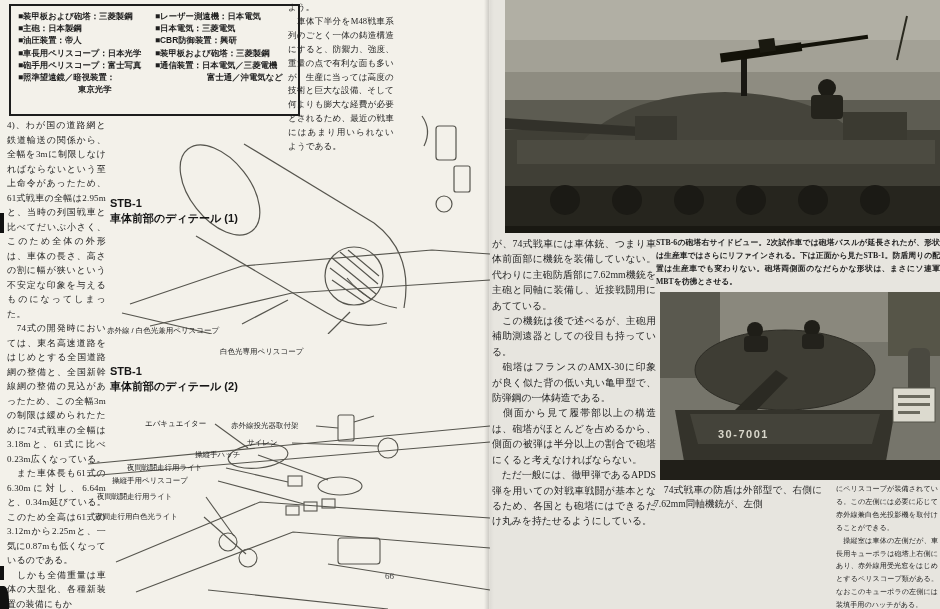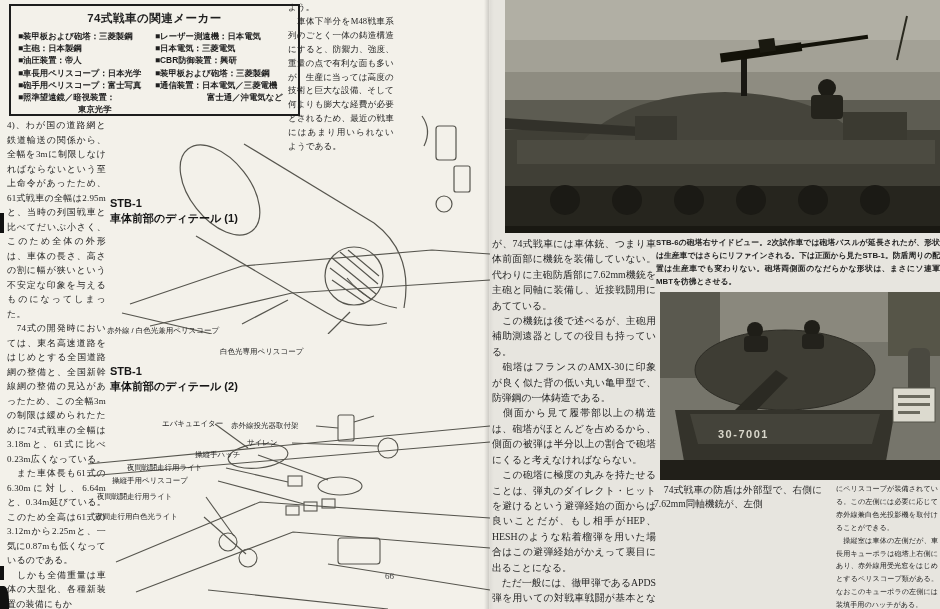--- a/index.html
+++ b/index.html
@@ -29,38 +29,37 @@
   .dia-head{position:absolute;font-family:"Liberation Sans","DejaVu Sans",sans-serif;
             font-weight:bold;font-size:11px;line-height:15px;color:#151515;}
   .dia-label{position:absolute;font-family:"Liberation Sans","DejaVu Sans",sans-serif;
              font-size:7.5px;color:#242424;white-space:nowrap;}
   .pageno{position:absolute;left:385px;top:571px;font-size:9px;color:#444;}
   
   .photo{position:absolute;overflow:hidden;background:#84cc16;}
   .photo1{left:505px;top:0;width:435px;height:233px;}
   .photo2{left:660px;top:292px;width:280px;height:188px;}
   .caption{position:absolute;left:656px;top:236px;width:284px;
-           font-family:Liberation Sans, sans-serif;font-weight:bold;
+           font-family:Liberation Serif, serif;font-weight:bold;
            font-size:7.8px;line-height:13px;text-align:justify;color:#222;}
   
   .mark{position:absolute;background:#111;}
   .mark-a{left:0;top:213px;width:4px;height:20px;}
   .mark-b{left:0;top:566px;width:4px;height:14px;}
   .mark-c{left:0;top:586px;width:9px;height:23px;border-radius:0 60% 0 0;}
   svg{display:block;}
 </style>
 </head>
 <body>
 
 <div class="canvas">
 
   <div class="page-left">
 
     <div class="makers-box">
-      <div class="makers-title">74式戦車の関連メーカー</div>
       <div class="makers-cols">
         <div class="makers-col l">
           <div>■装甲板および砲塔：三菱製鋼</div>
           <div>■主砲：日本製鋼</div>
           <div>■油圧装置：帝人</div>
           <div>■車長用ペリスコープ：日本光学</div>
           <div>■砲手用ペリスコープ：富士写真</div>
           <div>■照準望遠鏡／暗視装置：</div>
           <div>東京光学</div>
         </div>
@@ -149,21 +148,21 @@
         <line x1="228" y1="36" x2="250" y2="38"></line>
         <line x1="204" y1="53" x2="290" y2="56"></line>
         <line x1="170" y1="65" x2="240" y2="90"></line>
         <line x1="138" y1="78" x2="200" y2="92"></line>
         <line x1="130" y1="91" x2="216" y2="114"></line>
         <line x1="118" y1="107" x2="146" y2="146"></line>
         <line x1="116" y1="127" x2="158" y2="164"></line>
       </g>
     </svg>
 
-    <span class="dia-label" style="left:145px;top:419px;margin-left:17px;">エバキュエイター</span>
+    <span class="dia-label" style="left:145px;top:419px;">エバキュエイター</span>
     <span class="dia-label" style="left:231px;top:421px;">赤外線投光器取付架</span>
     <span class="dia-label" style="left:247px;top:438px;">サイレン</span>
     <span class="dia-label" style="left:195px;top:450px;">操縦手ハッチ</span>
     <span class="dia-label" style="left:127px;top:463px;">夜間戦闘走行用ライト</span>
     <span class="dia-label" style="left:112px;top:476px;">操縦手用ペリスコープ</span>
     <span class="dia-label" style="left:97px;top:492px;">夜間戦闘走行用ライト</span>
     <span class="dia-label" style="left:95px;top:512px;">夜間走行用白色光ライト</span>
 
     <span class="pageno">66</span>
   </div>
@@ -228,21 +227,20 @@
       <rect x="238" y="119" width="22" height="3" fill="#6b6a5f"></rect>
       <rect x="0" y="168" width="280" height="20" fill="#211f19"></rect>
     </svg>
   </div>
 
   <div class="tcol rp-col1">
     <p>が、74式戦車には車体銃、つまり車体前面部に機銃を装備していない。代わりに主砲防盾部に7.62mm機銃を主砲と同軸に装備し、近接戦闘用にあてている。</p>
     <p>　この機銃は後で述べるが、主砲用補助測遠器としての役目も持っている。</p>
     <p>　砲塔はフランスのAMX-30に印象が良く似た背の低い丸い亀甲型で、防弾鋼の一体鋳造である。</p>
     <p>　側面から見て履帯部以上の構造は、砲塔がほとんどを占めるから、側面の被弾は半分以上の割合で砲塔にくると考えなければならない。</p>
-    <p>　この砲塔に極度の丸みを持たせることは、弾丸のダイレクト・ヒットを避けるという避弾経始の面からは良いことだが、もし相手がHEP、HESHのような粘着榴弾を用いた場合はこの避弾経始がかえって裏目に出ることになる。</p>
     <p>　ただ一般には、徹甲弾であるAPDS弾を用いての対戦車戦闘が基本となるため、各国とも砲塔にはできるだけ丸みを持たせるようにしている。</p>
   </div>
 
   <div class="tcol rp-col2">
     <p>　74式戦車の防盾は外部型で、右側に7.62mm同軸機銃が、左側</p>
   </div>
 
   <div class="tcol rp-col3">
     <p>にペリスコープが装備されている。この左側には必要に応じて赤外線兼白色光投影機を取付けることができる。</p>
     <p>　操縦室は車体の左側だが、車長用キューポラは砲塔上右側にあり、赤外線用受光窓をはじめとするペリスコープ類がある。なおこのキューポラの左側には装填手用のハッチがある。</p>

